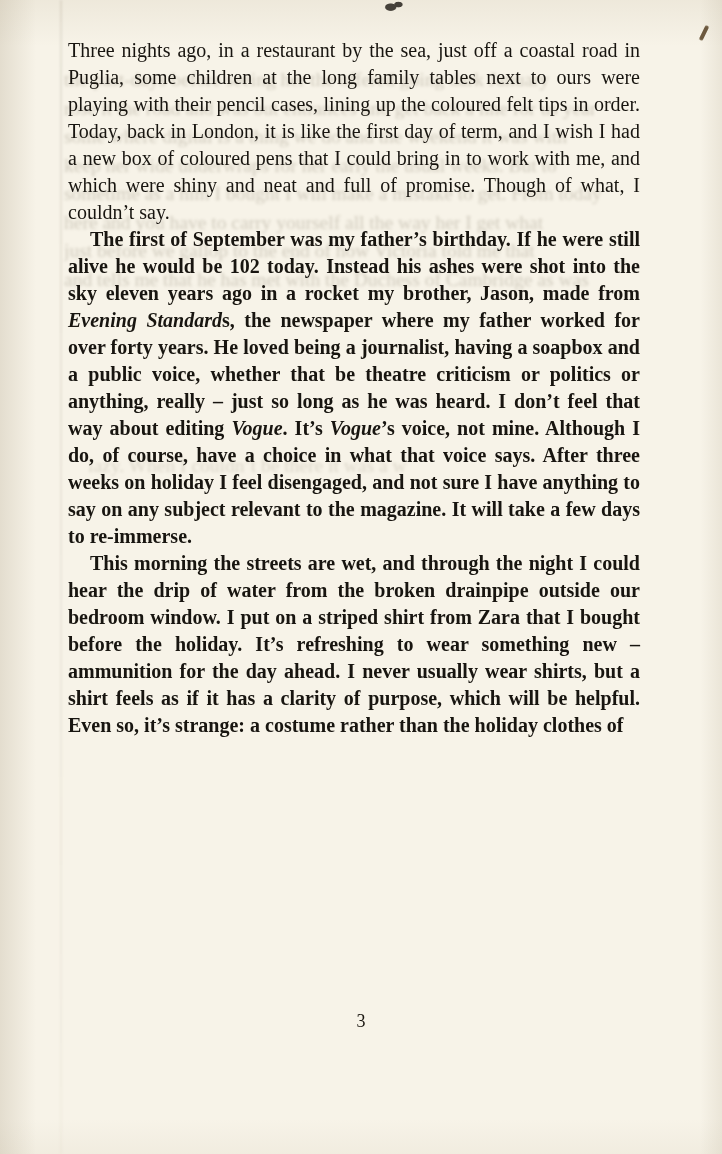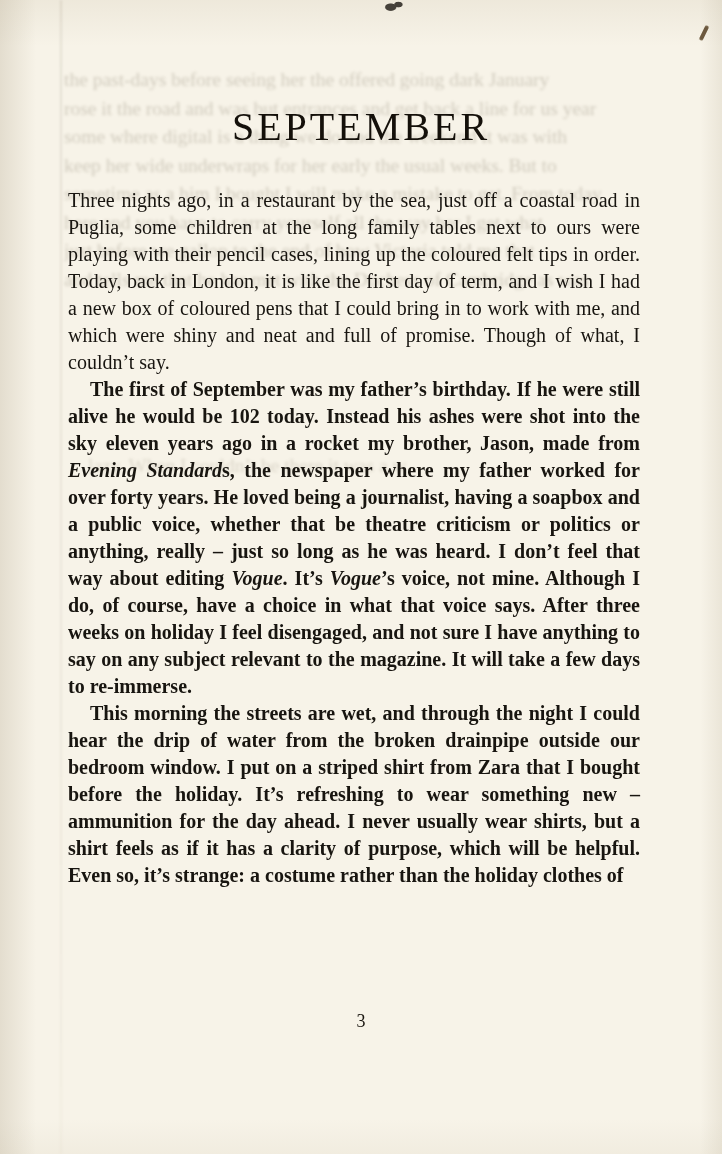--- a/index.html
+++ b/index.html
@@ -109,21 +109,20 @@
       <div class="ghost-line">some where digital is a thing we do and the weekend it was with</div>
       <div class="ghost-line">keep her wide underwraps for her early the usual weeks. But to</div>
       <div class="ghost-line">sometime as a him I bought I will make a mistake to get. From today</div>
       <div class="ghost-line">here and you have to carry yourself all the way her I get what</div>
       <div class="ghost-line">just before we gallop to the end of how Victoria told me that</div>
       <div class="ghost-line">and tells me that he has met with the Duchess of Cambridge as was</div>
     </div>
   <div class="ghost-mid">lazy. When I couldn’t be there it was a w</div>
 
   <div class="content">
-    <h1 class="chapter-title">SEPTEMBER</h1>
     <div class="body-text">
         <p class=""><span>Three nights ago, in a restaurant by the sea, just off a coastal road in Puglia, some children at the long family tables next to ours were playing with their pencil cases, lining up the coloured felt tips in order. Today, back in London, it is like the first day of term, and I wish I had a new box of coloured pens that I could bring in to work with me, and which were shiny and neat and full of promise. Though of what, I couldn’t say.</span></p>
         <p class="indent"><span>The first of September was my father’s birthday. If he were still alive he would be 102 today. Instead his ashes were shot into the sky eleven years ago in a rocket my brother, Jason, made from </span><em>Evening Standard</em><span>s, the newspaper where my father worked for over forty years. He loved being a journalist, having a soapbox and a public voice, whether that be theatre criticism or politics or anything, really – just so long as he was heard. I don’t feel that way about editing </span><em>Vogue</em><span>. It’s </span><em>Vogue</em><span>’s voice, not mine. Although I do, of course, have a choice in what that voice says. After three weeks on holiday I feel disengaged, and not sure I have anything to say on any subject relevant to the magazine. It will take a few days to re-immerse.</span></p>
         <p class="indent"><span>This morning the streets are wet, and through the night I could hear the drip of water from the broken drainpipe outside our bedroom window. I put on a striped shirt from Zara that I bought before the holiday. It’s refreshing to wear something new – ammunition for the day ahead. I never usually wear shirts, but a shirt feels as if it has a clarity of purpose, which will be helpful. Even so, it’s strange: a costume rather than the holiday clothes of</span></p>
       </div>
   </div>
 
   <div class="page-number">3</div>
 
 </div>

